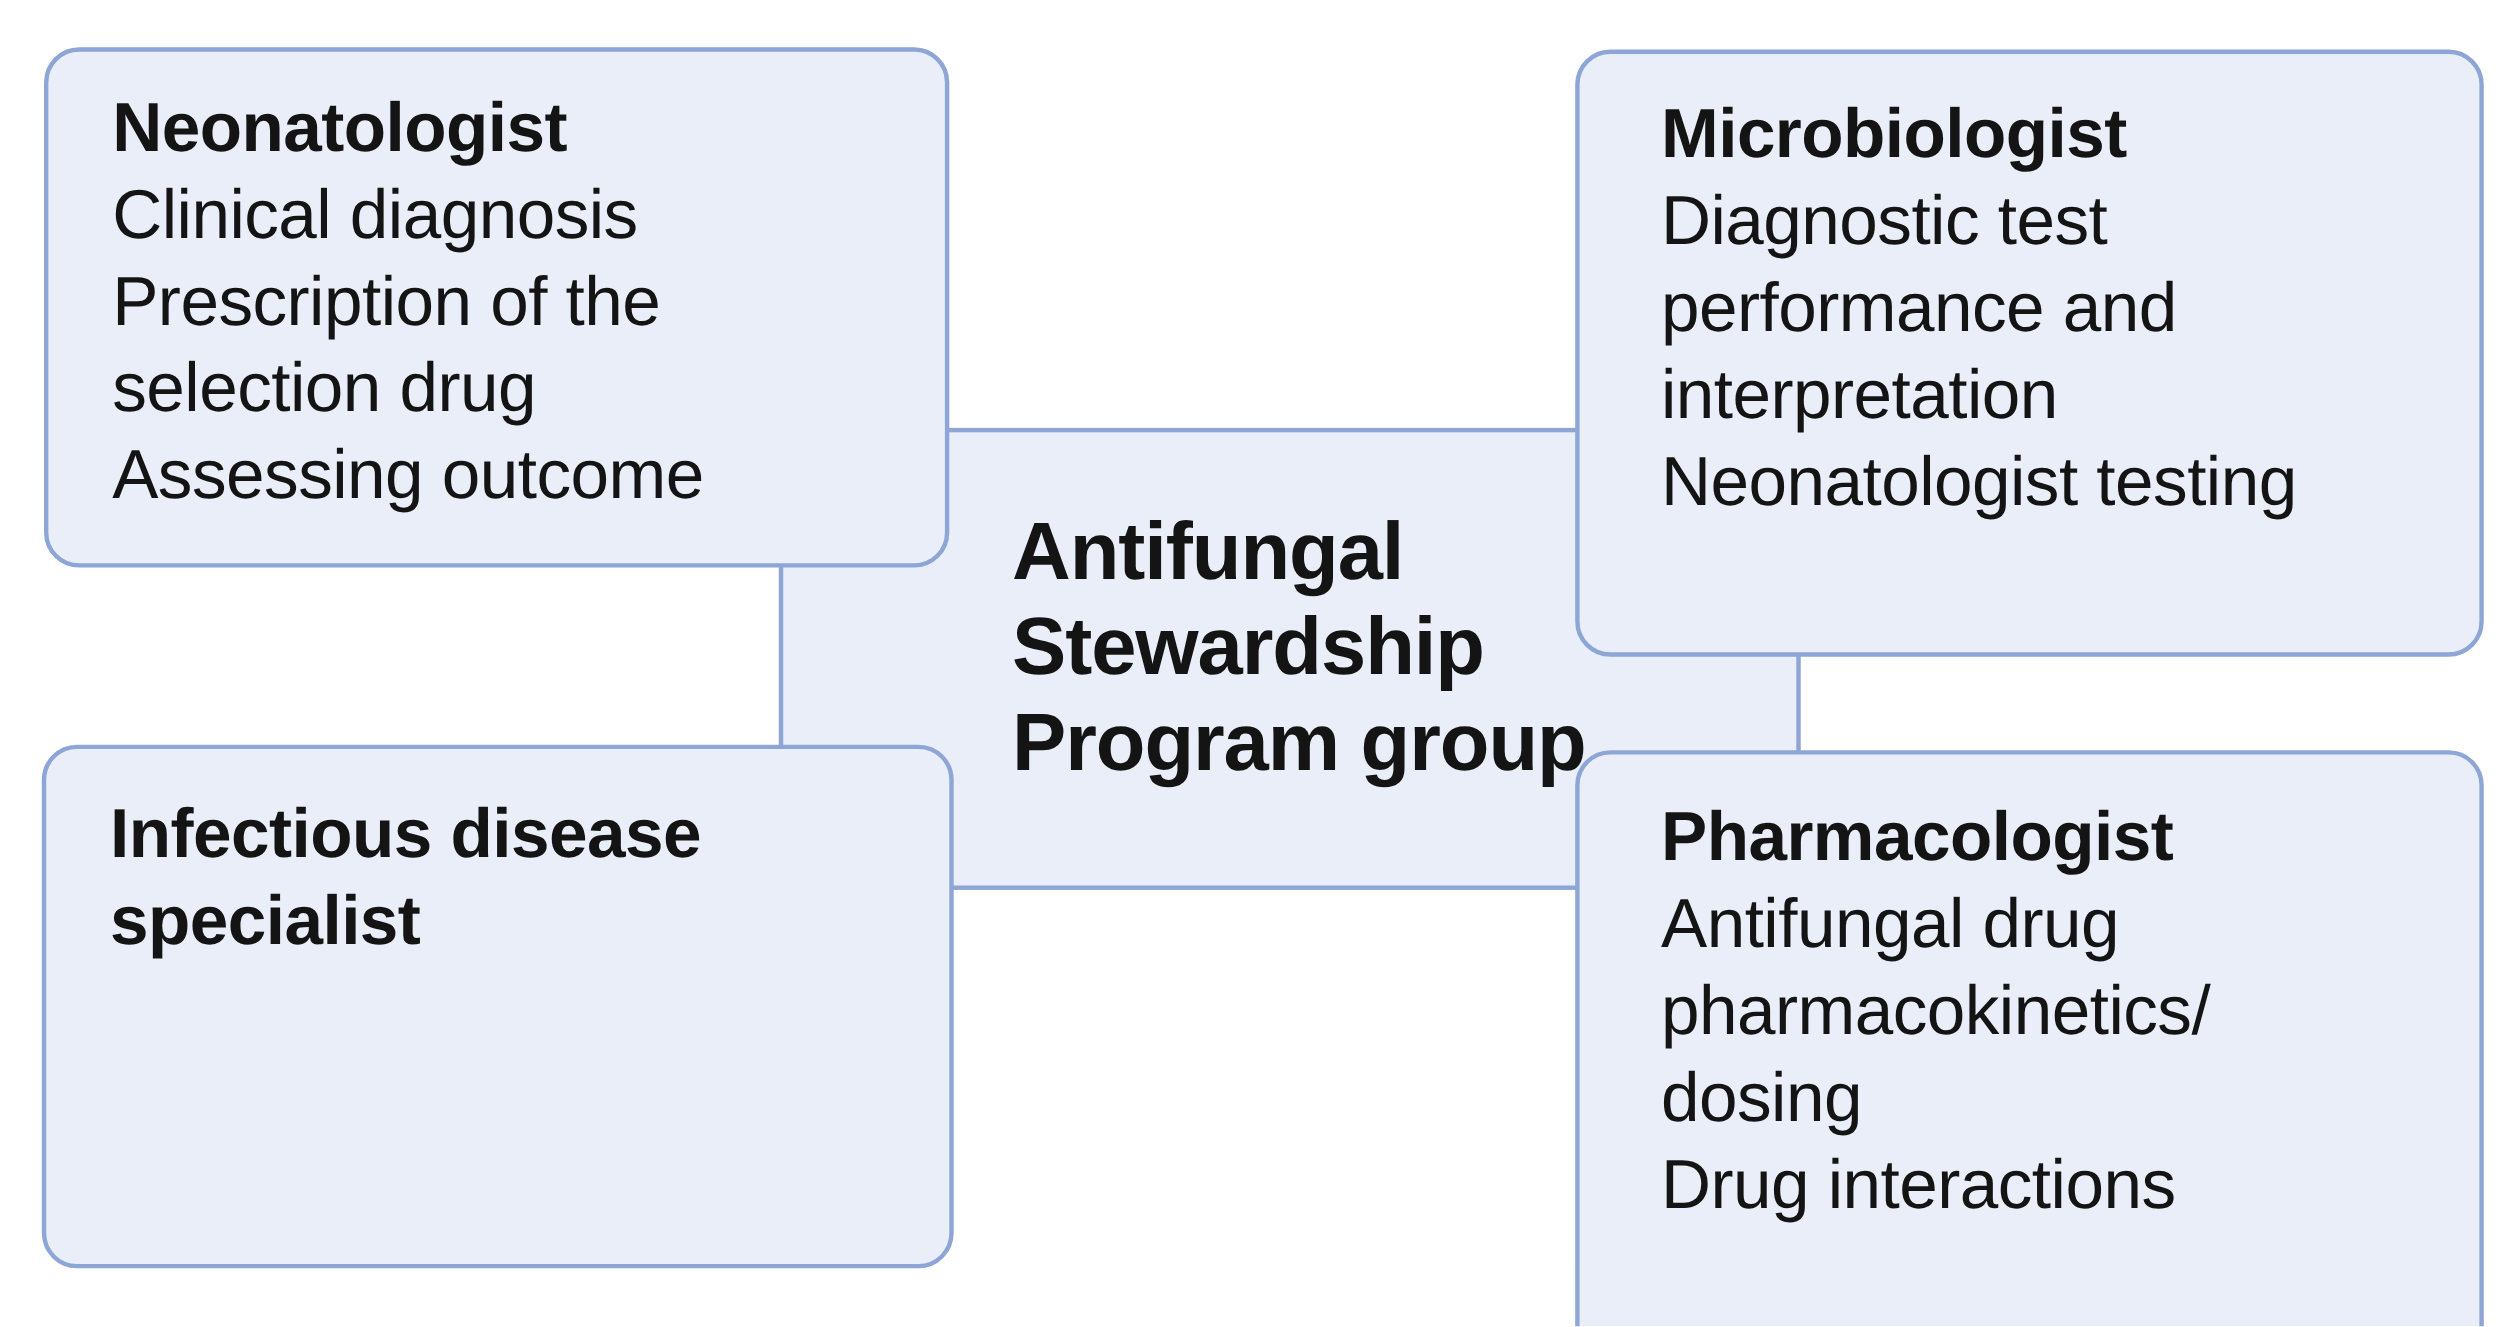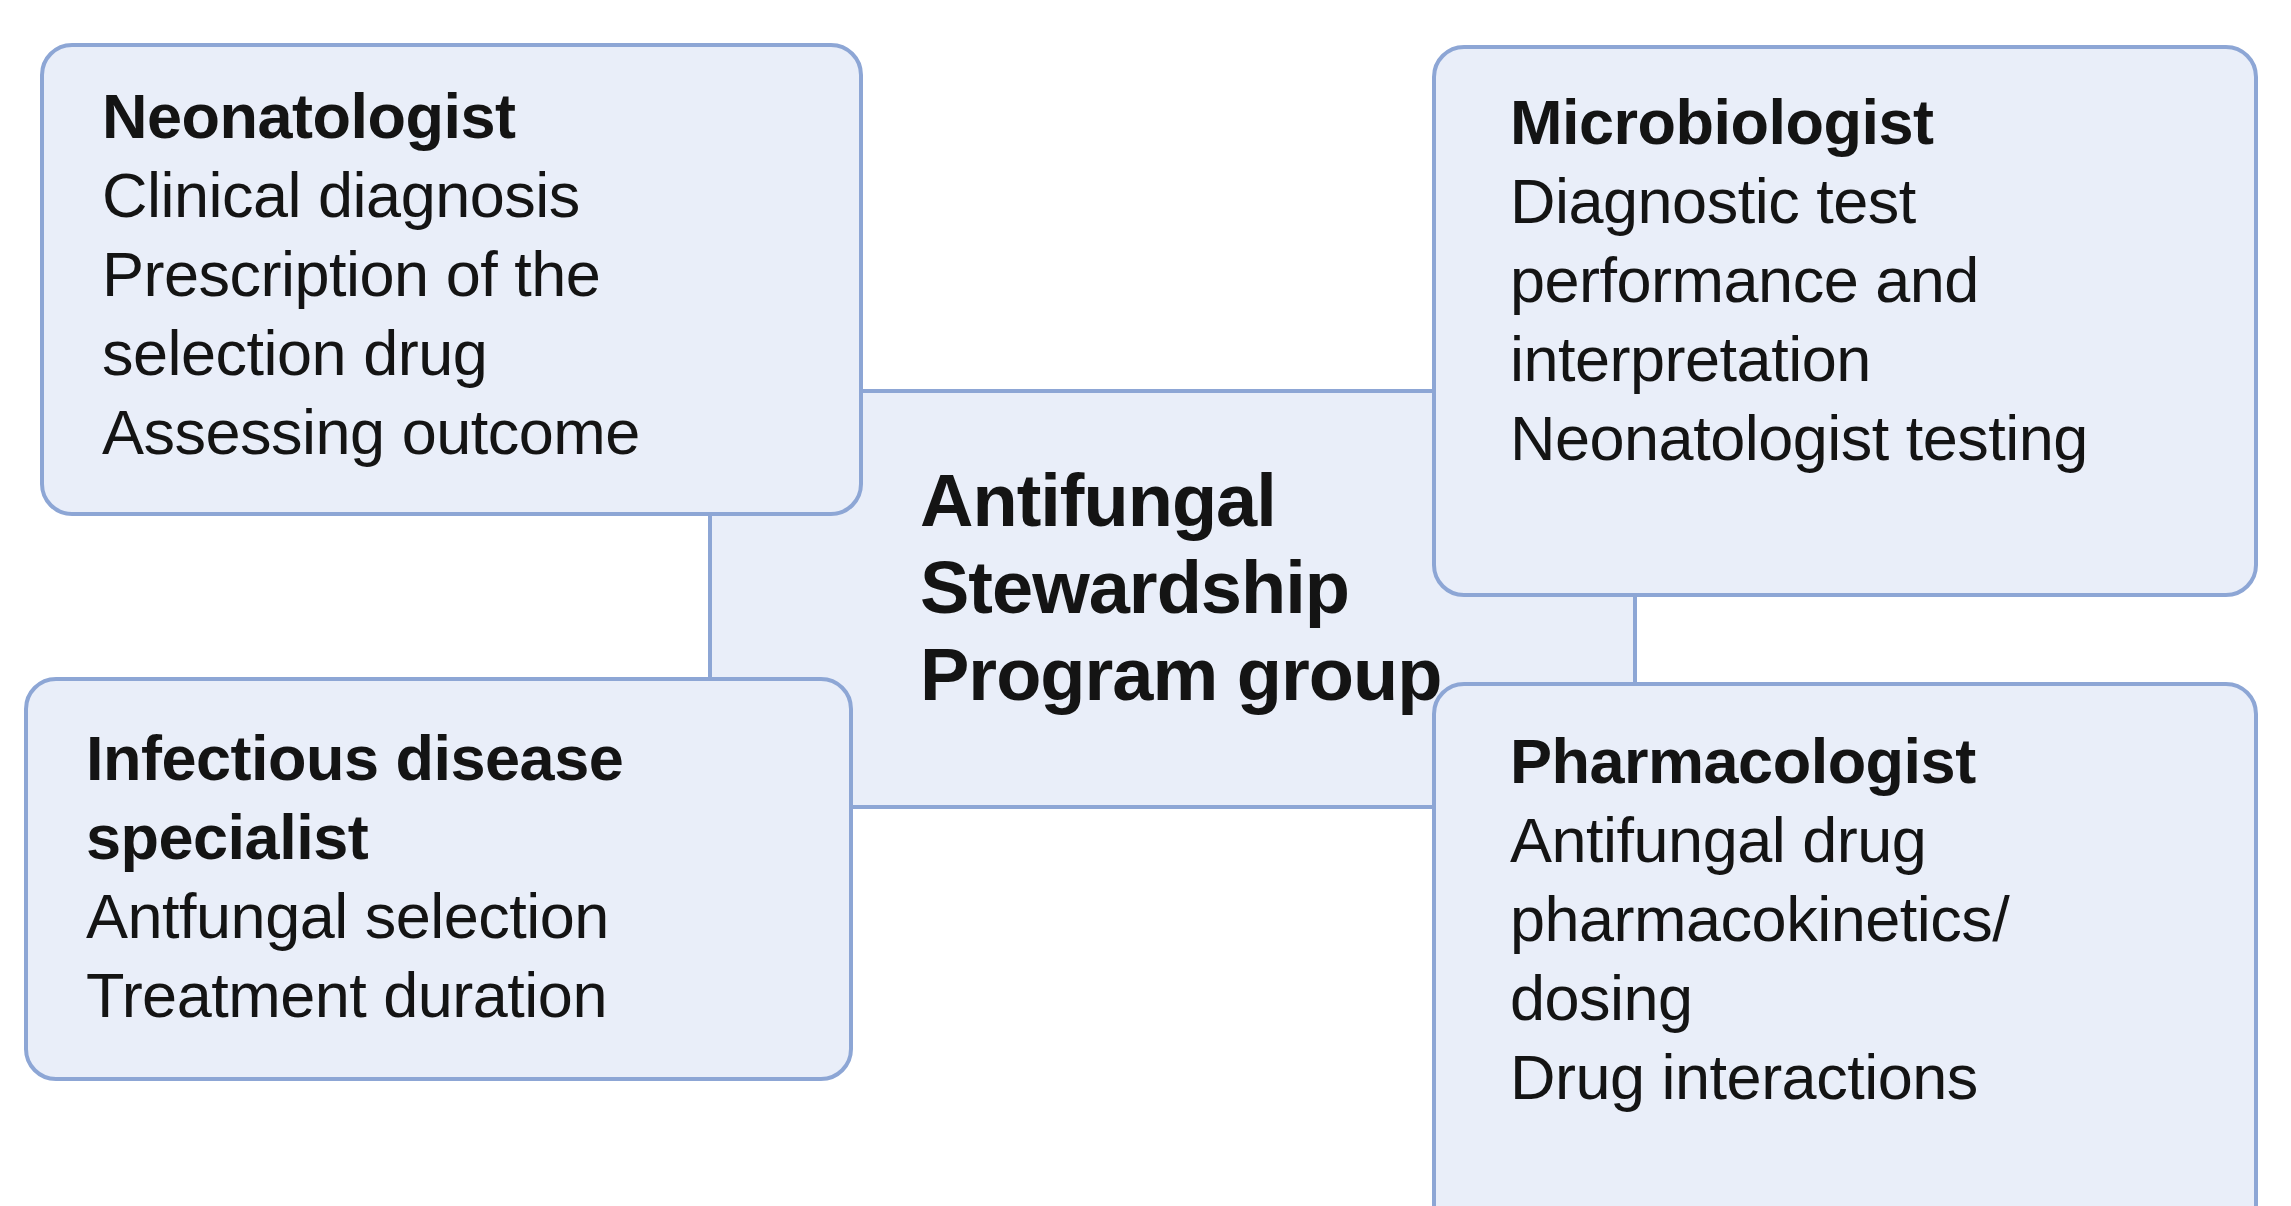--- a/index.html
+++ b/index.html
@@ -48,21 +48,21 @@
     box-sizing: border-box;
     font-size: 63px;
     line-height: 79px;
     letter-spacing: -0.5px;
     z-index: 2;
   }
   .node-title { font-weight: 700; }
 
   .box-tl { left: 40px;   top: 43px;  width: 823px; height: 473px; padding: 30px 28px 0 58px; }
   .box-tr { left: 1432px; top: 45px;  width: 826px; height: 552px; padding: 34px 28px 0 74px; }
-  .box-bl { left: 24px;   top: 677px; width: 829px; height: 404px; padding: 38px 28px 0 58px; }
+  .box-bl { left: 38px;   top: 677px; width: 829px; height: 476px; padding: 38px 28px 0 58px; }
   .box-br { left: 1432px; top: 682px; width: 826px; height: 600px; padding: 36px 28px 0 74px; }
 </style>
 </head>
 <body>
 
 <div class="canvas">
 
   <div class="center-panel">
     <div class="center-label lines">Antifungal
 Stewardship
@@ -81,22 +81,20 @@
     <div class="node-title lines">Microbiologist</div>
     <div class="node-body lines">Diagnostic test
 performance and
 interpretation
 Neonatologist testing</div>
   </div>
 
   <div class="node box-bl">
     <div class="node-title lines">Infectious disease
 specialist</div>
-    <div class="node-body lines">Antfungal selection
-Treatment duration</div>
   </div>
 
   <div class="node box-br">
     <div class="node-title lines">Pharmacologist</div>
     <div class="node-body lines">Antifungal drug
 pharmacokinetics/
 dosing
 Drug interactions</div>
   </div>
 

